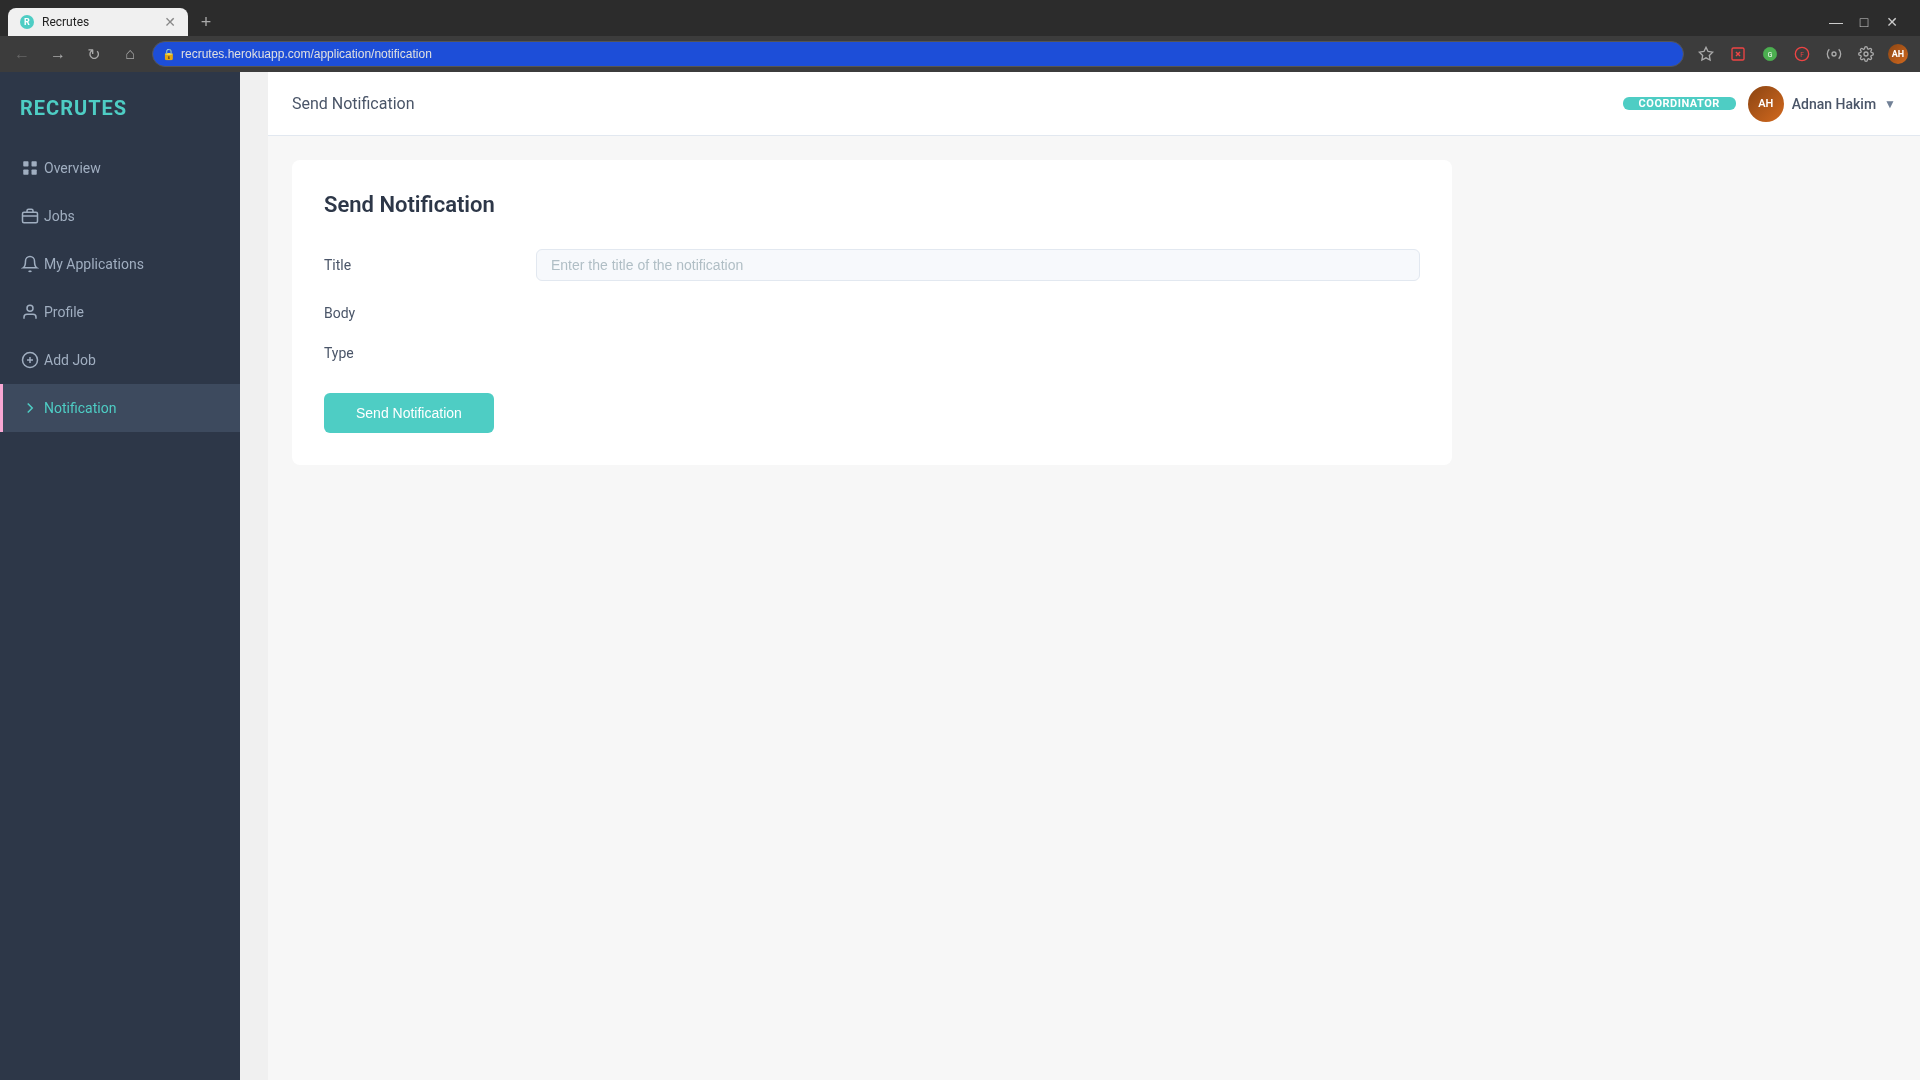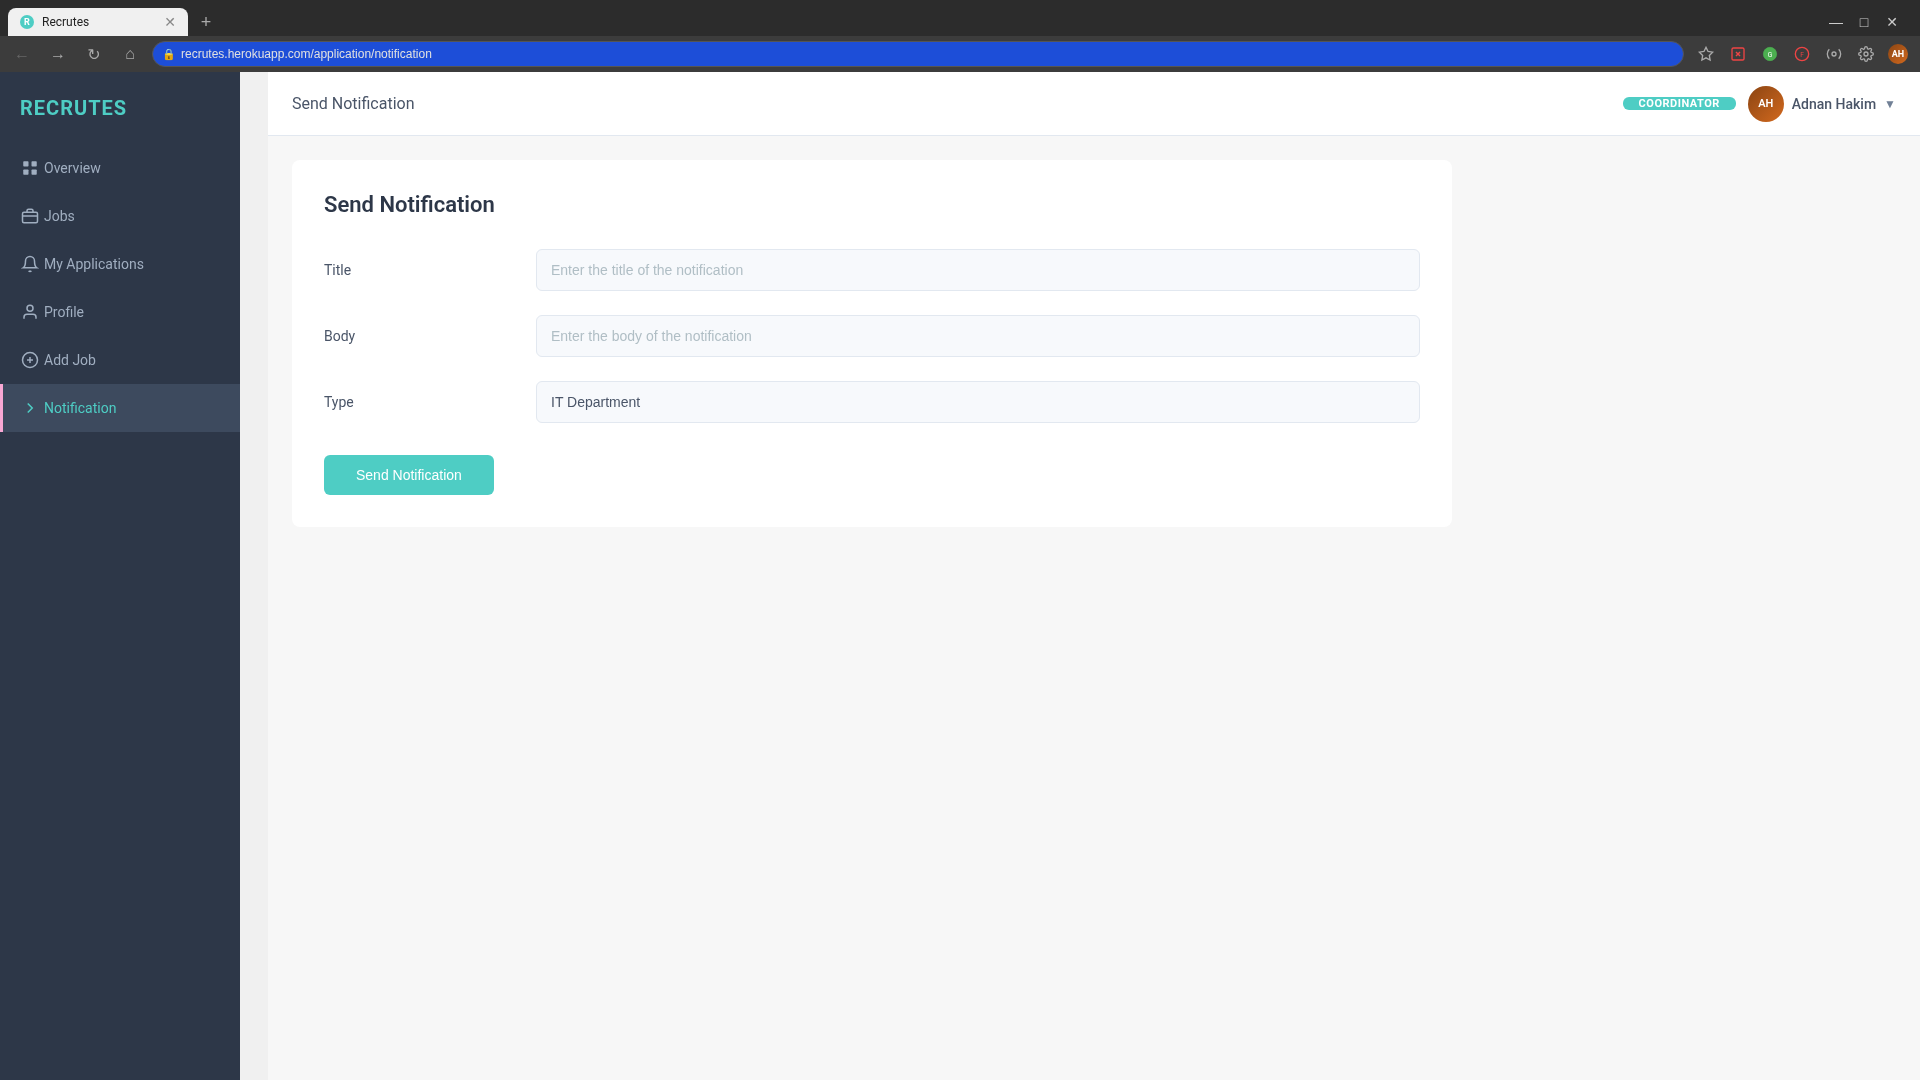--- a/index.html
+++ b/index.html
@@ -51,21 +51,21 @@
     .dropdown-arrow { color: #718096; font-size: 12px; }
 
     
     .page-content { flex: 1; padding: 24px; overflow-y: auto; background: #f7f7f7; }
 
     
     .form-card { background: white; border-radius: 8px; padding: 32px; max-width: 1160px; }
     .form-card-title { font-size: 22px; font-weight: 600; color: #2d3748; margin-bottom: 32px; }
     .form-row { display: flex; align-items: center; margin-bottom: 24px; gap: 12px; }
     .form-label { width: 200px; font-size: 14px; color: #4a5568; font-weight: 400; flex-shrink: 0; }
-    .form-control { flex: 1; background: #f7f9fc; border: 1px solid #e2e8f0; border-radius: 6px; height: 42px; padding: 0 14px; font-size: 14px; color: #4a5568; outline: none; }
+    .form-control { flex: 1; background: #f7f9fc; border: 1px solid #e2e8f0; border-radius: 6px; height: 32px; padding: 0 14px; font-size: 14px; color: #4a5568; outline: none; }
     .form-control::placeholder { color: #b0bec5; }
     .form-control.has-value { color: #4a5568; }
     .submit-btn { background: #4ecdc4; color: white; border: none; border-radius: 6px; padding: 12px 32px; font-size: 14px; font-weight: 500; cursor: pointer; margin-top: 8px; }
 
     
     .tab-favicon-inner { color: white; font-size: 9px; font-weight: bold; }
   </style>
 </head>
 <body>
 
@@ -236,27 +236,25 @@
 
         
         <div class="form-row">
           <label class="form-label">Title</label>
           <input type="text" class="form-control" placeholder="Enter the title of the notification" style="">
         </div>
 
         
         <div class="form-row">
           <label class="form-label">Body</label>
-          <input type="text" class="form-control" placeholder="Enter the body of the notification" style="">
         </div>
 
         
         <div class="form-row">
           <label class="form-label">Type</label>
-          <input type="text" class="form-control has-value" value="IT Department" style="">
         </div>
 
         
         <button class="submit-btn">Send Notification</button>
       </div>
     </div>
 
   </div>
 </div>
 

